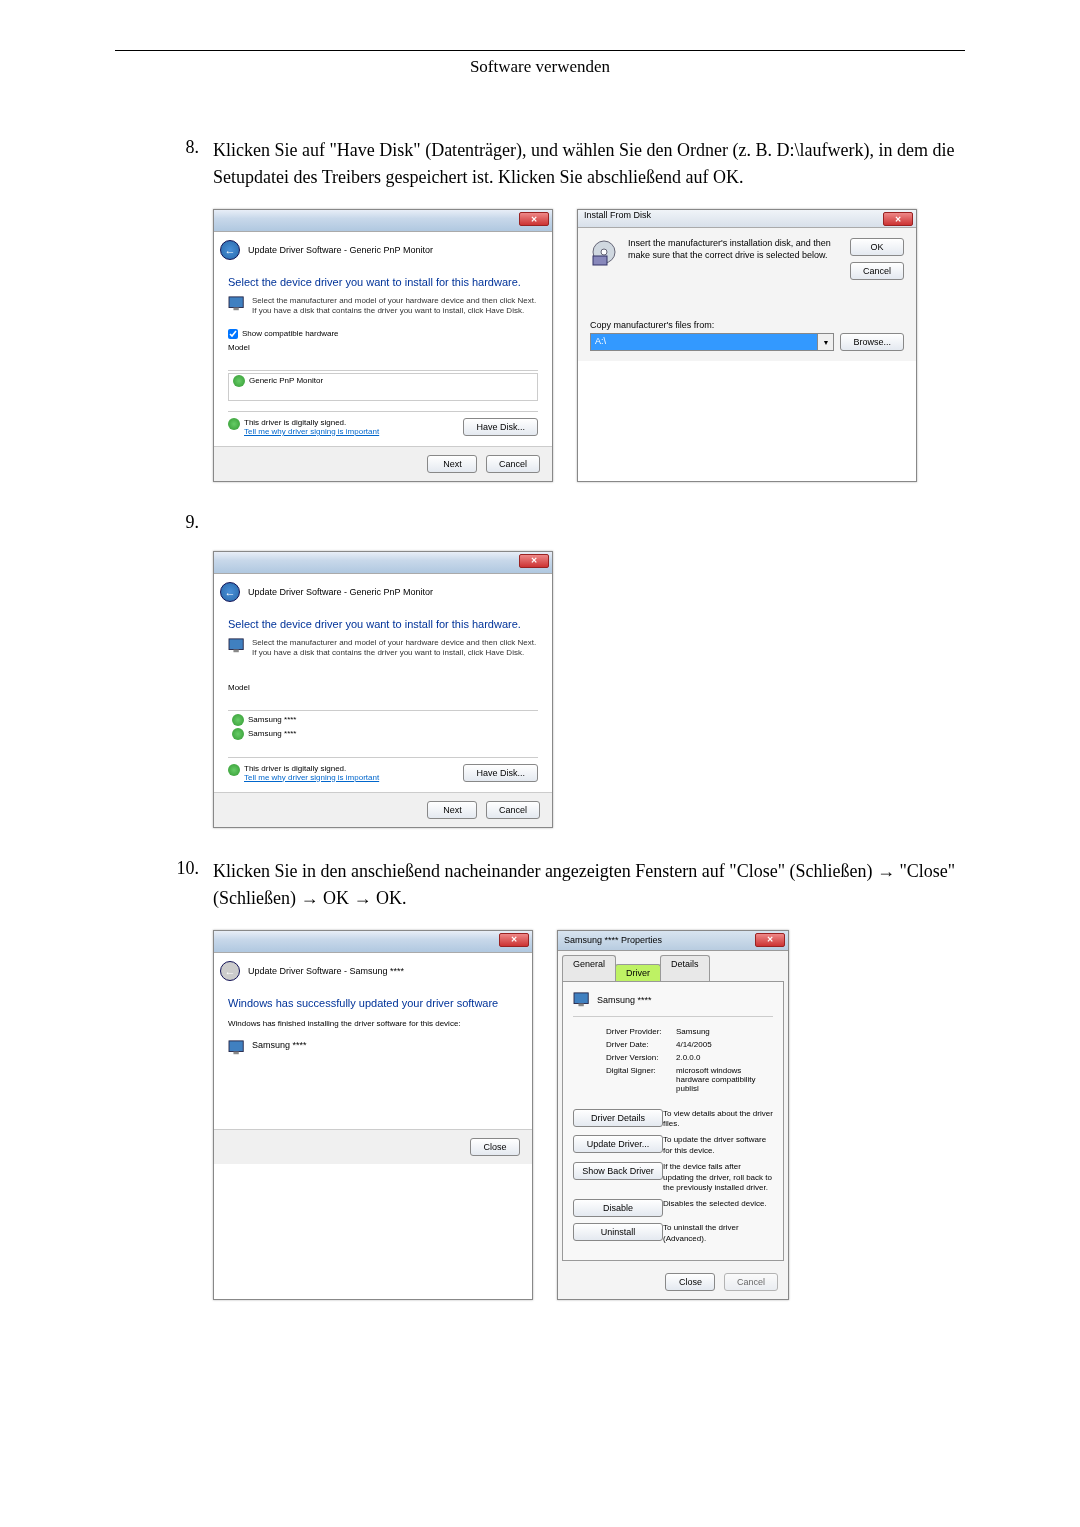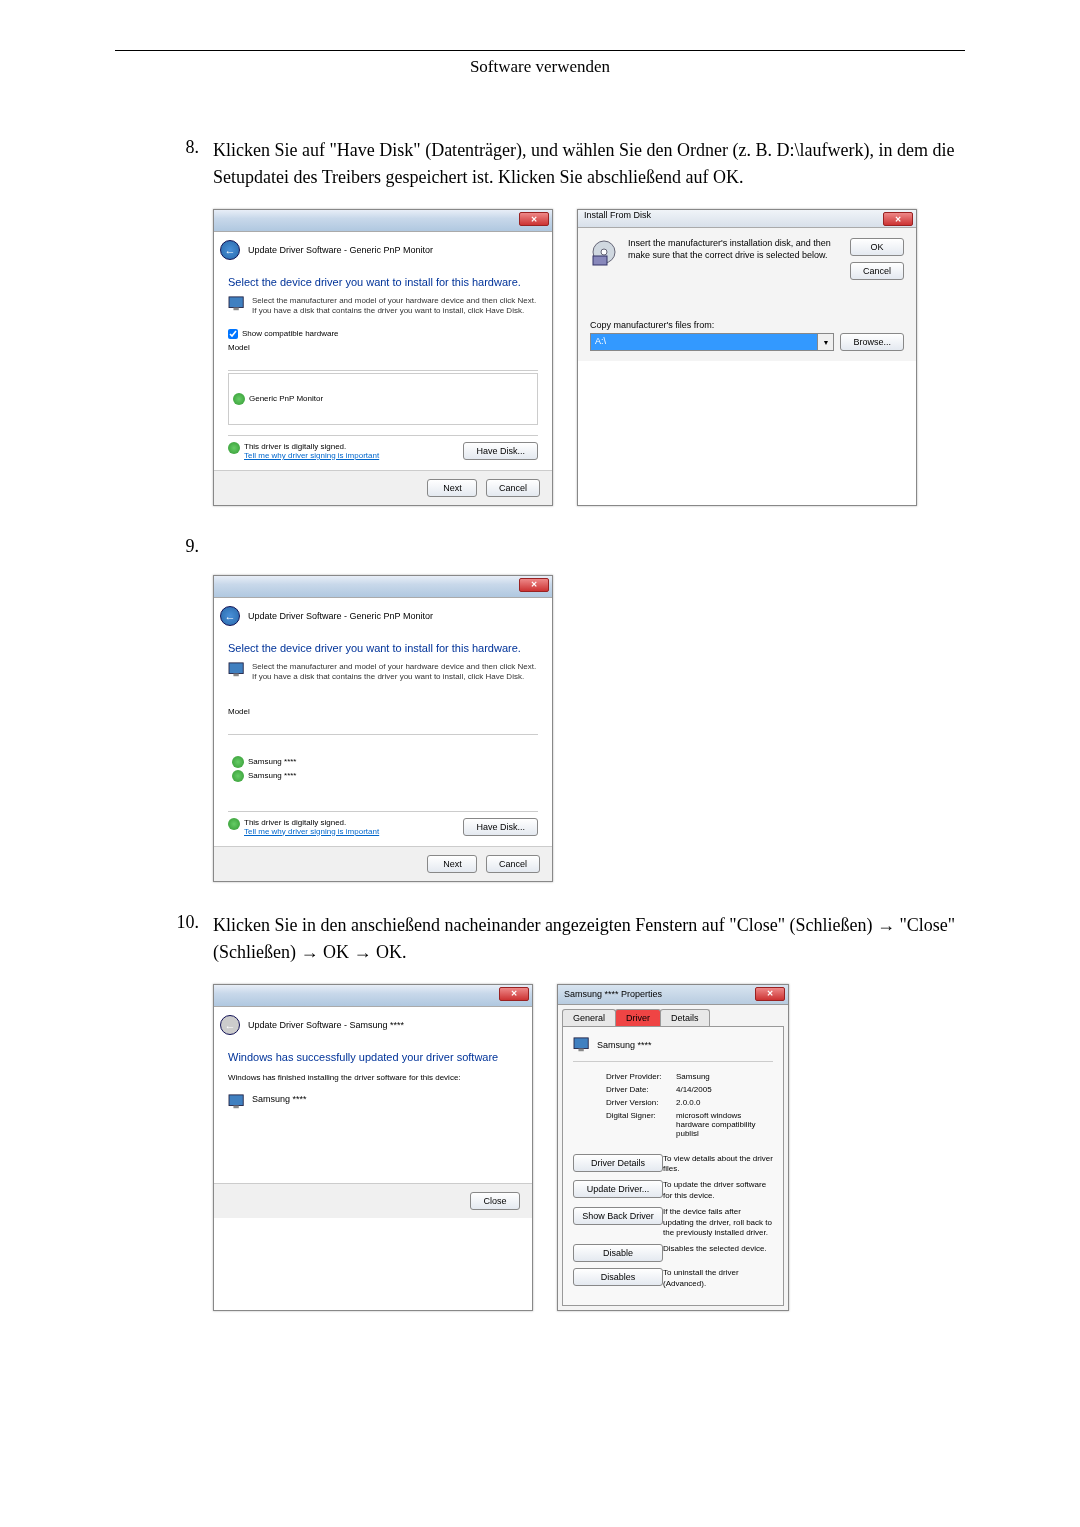--- a/index.html
+++ b/index.html
@@ -165,21 +165,21 @@
       font-size: 8px;
       border-bottom: 1px solid #ccc;
       padding-bottom: 18px;
       margin-bottom: 2px;
     }
     
     .model-list {
       border: 1px solid #ccc;
       background: #fff;
       min-height: 28px;
-      padding: 18px 4px;
+      padding: 0 4px;
       font-size: 8px;
       margin-bottom: 10px;
     }
     
     .model-item {
       display: flex;
       align-items: center;
       padding: 1px 0;
     }
     
@@ -309,23 +309,24 @@
     }
     .tab {
       padding: 3px 10px;
       border: 1px solid #999;
       border-bottom: none;
       background: #e8e8e8;
       margin-right: -1px;
       border-radius: 3px 3px 0 0;
     }
     .tab.active {
-      background: #ef4444;
+      background: #bef264;
       position: relative;
       z-index: 2;
+      margin-top: 9px;
     }
     
     .tab-panel {
       border: 1px solid #999;
       background: #f8f8f8;
       margin: 0 4px 4px 4px;
       padding: 10px;
       font-size: 8px;
     }
     
@@ -599,20 +600,24 @@
         </div>
         <div class="props-btn-row">
           <button class="win-btn">Show Back Driver</button>
           <div class="props-btn-desc">If the device fails after updating the driver, roll back to the previously installed driver.</div>
         </div>
         <div class="props-btn-row">
           <button class="win-btn">Disable</button>
           <div class="props-btn-desc">Disables the selected device.</div>
         </div>
         <div class="props-btn-row">
-          <button class="win-btn">Disables</button>
+          <button class="win-btn">Uninstall</button>
           <div class="props-btn-desc">To uninstall the driver (Advanced).</div>
         </div>
+      </div>
+      <div class="props-footer">
+        <button class="win-btn">Close</button>
+        <button class="win-btn" style="opacity:0.6;">Cancel</button>
       </div>
     </div>
   </div>
 
 </div>
 
 </body></html>

